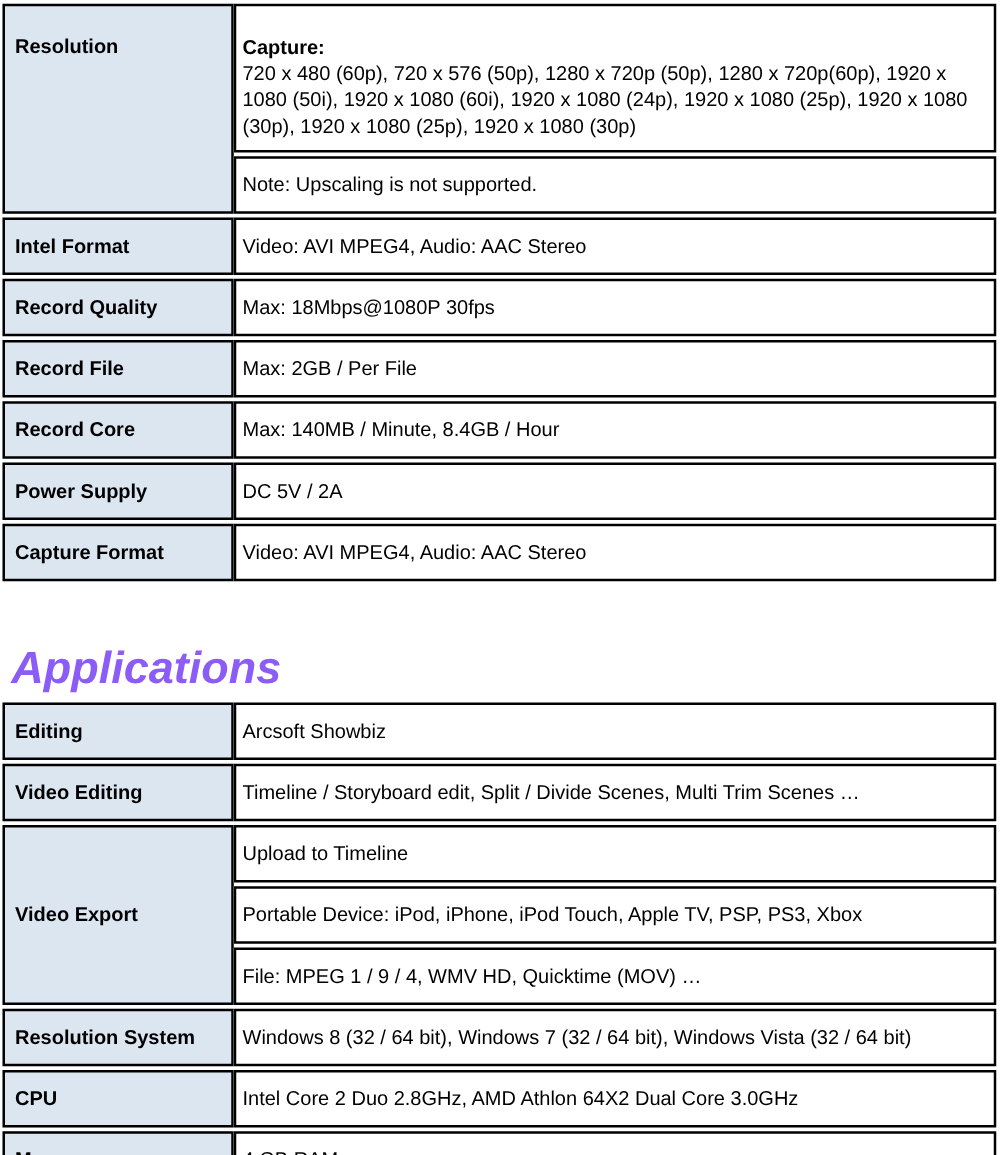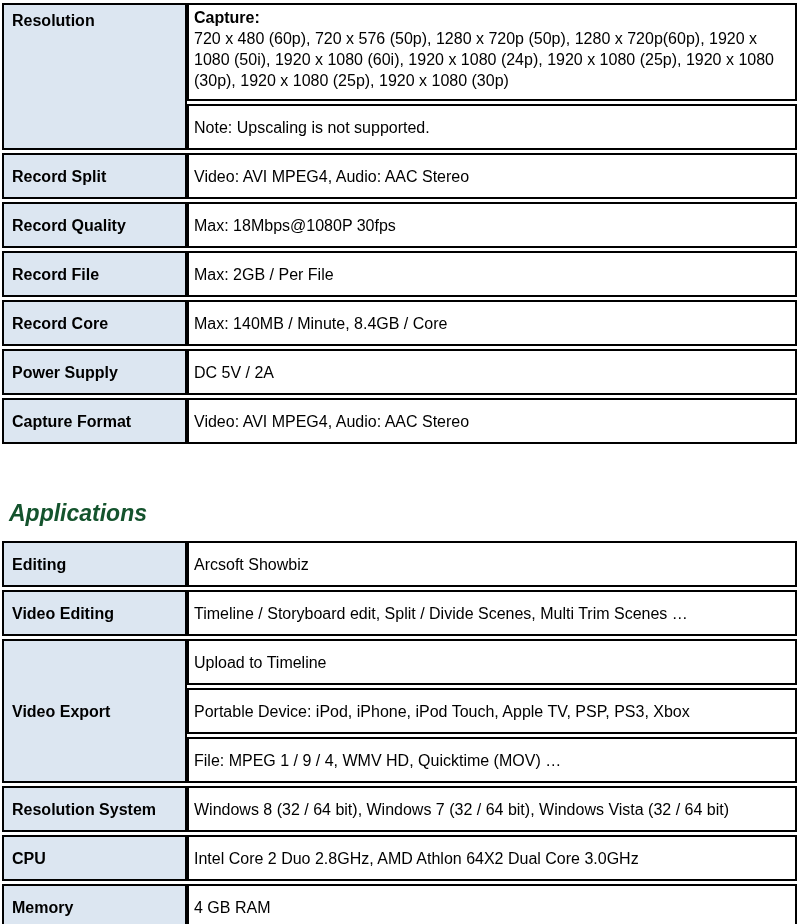--- a/index.html
+++ b/index.html
@@ -33,40 +33,40 @@
     overflow: hidden;
   }
   col.c-label { width: 185px; }
   td.label {
     background: #dce6f1;
     font-weight: bold;
     padding: 2px 4px 2px 8px;
   }
   td.label.v-top {
     vertical-align: top;
-    padding-top: 5px;
+    padding-top: 22px;
   }
   td.value {
     background: #ffffff;
     padding: 2px 4px 2px 5px;
   }
   tr.single td { height: 38px; }
   td.capture {
-    padding-top: 2px;
+    padding-top: 23px;
     padding-bottom: 8px;
     vertical-align: top;
   }
   .bold { font-weight: bold; }
   h1.apps-heading {
     margin: 48px 0 7px 9px;
-    font-size: 23px;
+    font-size: 36px;
     line-height: 36px;
     font-weight: bold;
     font-style: italic;
-    color: #14532d;
+    color: #8b5cf6;
     letter-spacing: 0px;
   }
 </style>
 </head>
 <body>
 
 <div class="page">
 
   <table class="spec">
     <colgroup>
@@ -78,34 +78,34 @@
         <td class="label v-top" rowspan="2">Resolution</td>
         <td class="value capture">
           <div class="bold">Capture:</div>
           <div>720 x 480 (60p), 720 x 576 (50p), 1280 x 720p (50p), 1280 x 720p(60p), 1920 x 1080 (50i), 1920 x 1080 (60i), 1920 x 1080 (24p), 1920 x 1080 (25p), 1920 x 1080 (30p), 1920 x 1080 (25p), 1920 x 1080 (30p)</div>
         </td>
       </tr>
       <tr class="single">
         <td class="value">Note: Upscaling is not supported.</td>
       </tr>
       <tr class="single">
-        <td class="label">Record Split</td>
+        <td class="label">Intel Format</td>
         <td class="value">Video: AVI MPEG4, Audio: AAC Stereo</td>
       </tr>
       <tr class="single">
         <td class="label">Record Quality</td>
         <td class="value">Max: 18Mbps@1080P 30fps</td>
       </tr>
       <tr class="single">
         <td class="label">Record File</td>
         <td class="value">Max: 2GB / Per File</td>
       </tr>
       <tr class="single">
         <td class="label">Record Core</td>
-        <td class="value">Max: 140MB / Minute, 8.4GB / Core</td>
+        <td class="value">Max: 140MB / Minute, 8.4GB / Hour</td>
       </tr>
       <tr class="single">
         <td class="label">Power Supply</td>
         <td class="value">DC 5V / 2A</td>
       </tr>
       <tr class="single">
         <td class="label">Capture Format</td>
         <td class="value">Video: AVI MPEG4, Audio: AAC Stereo</td>
       </tr>
     </tbody>

